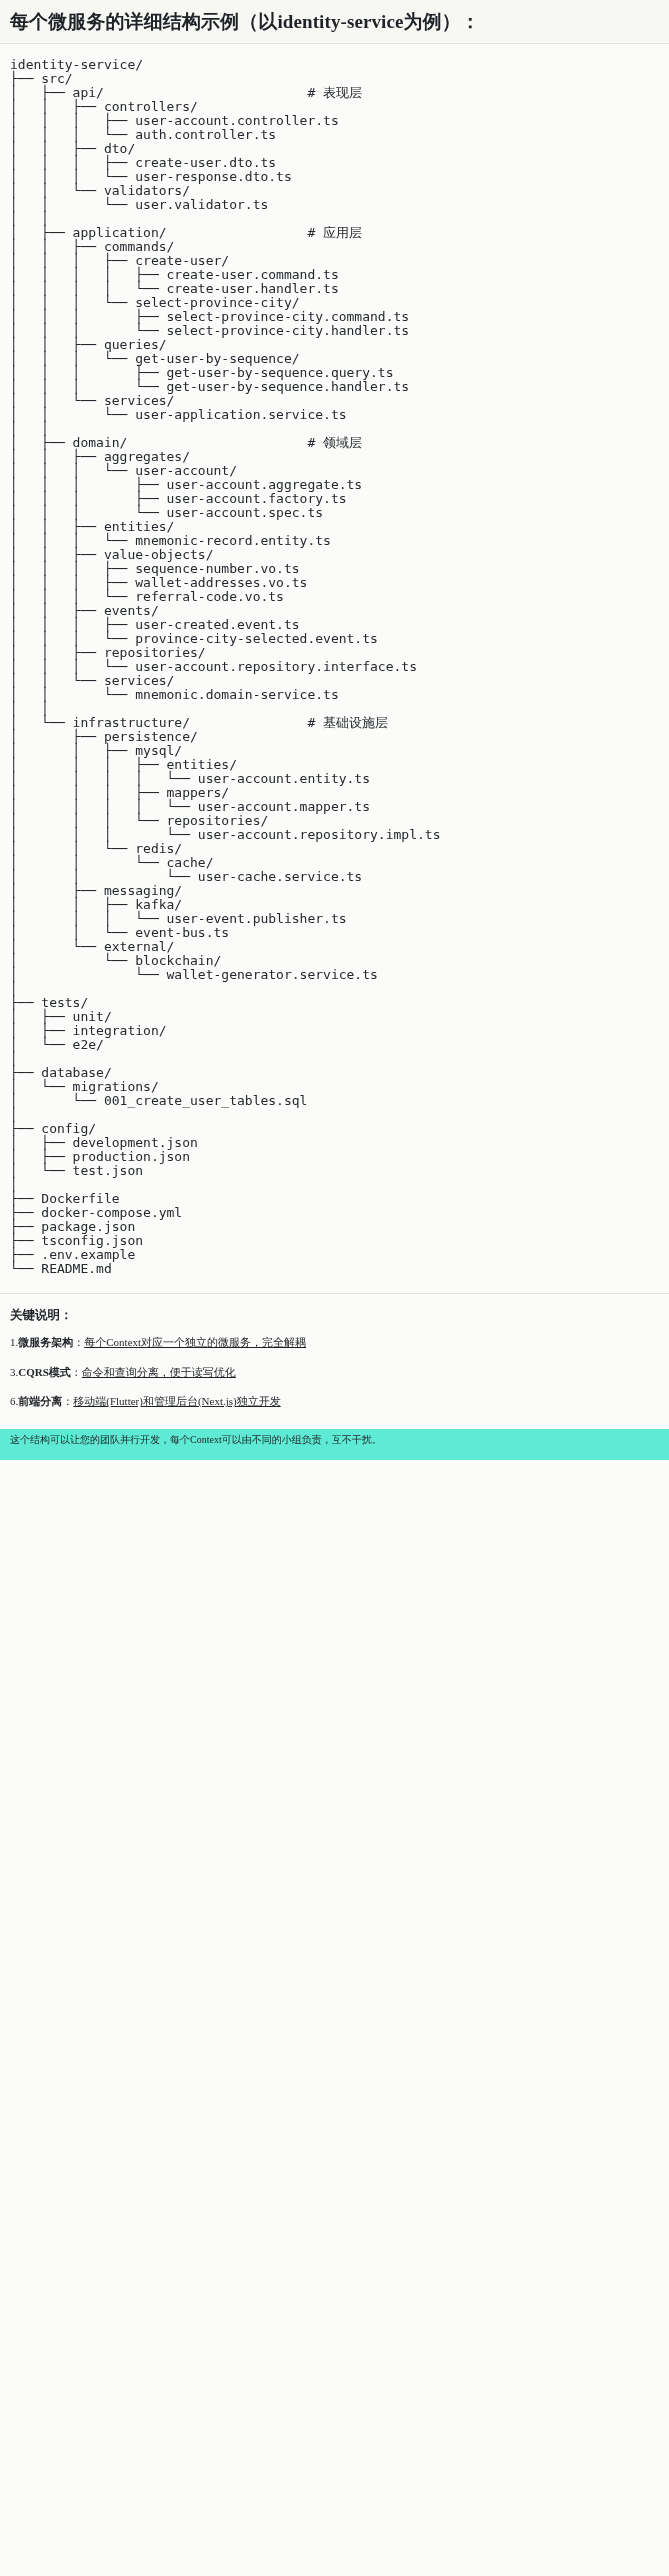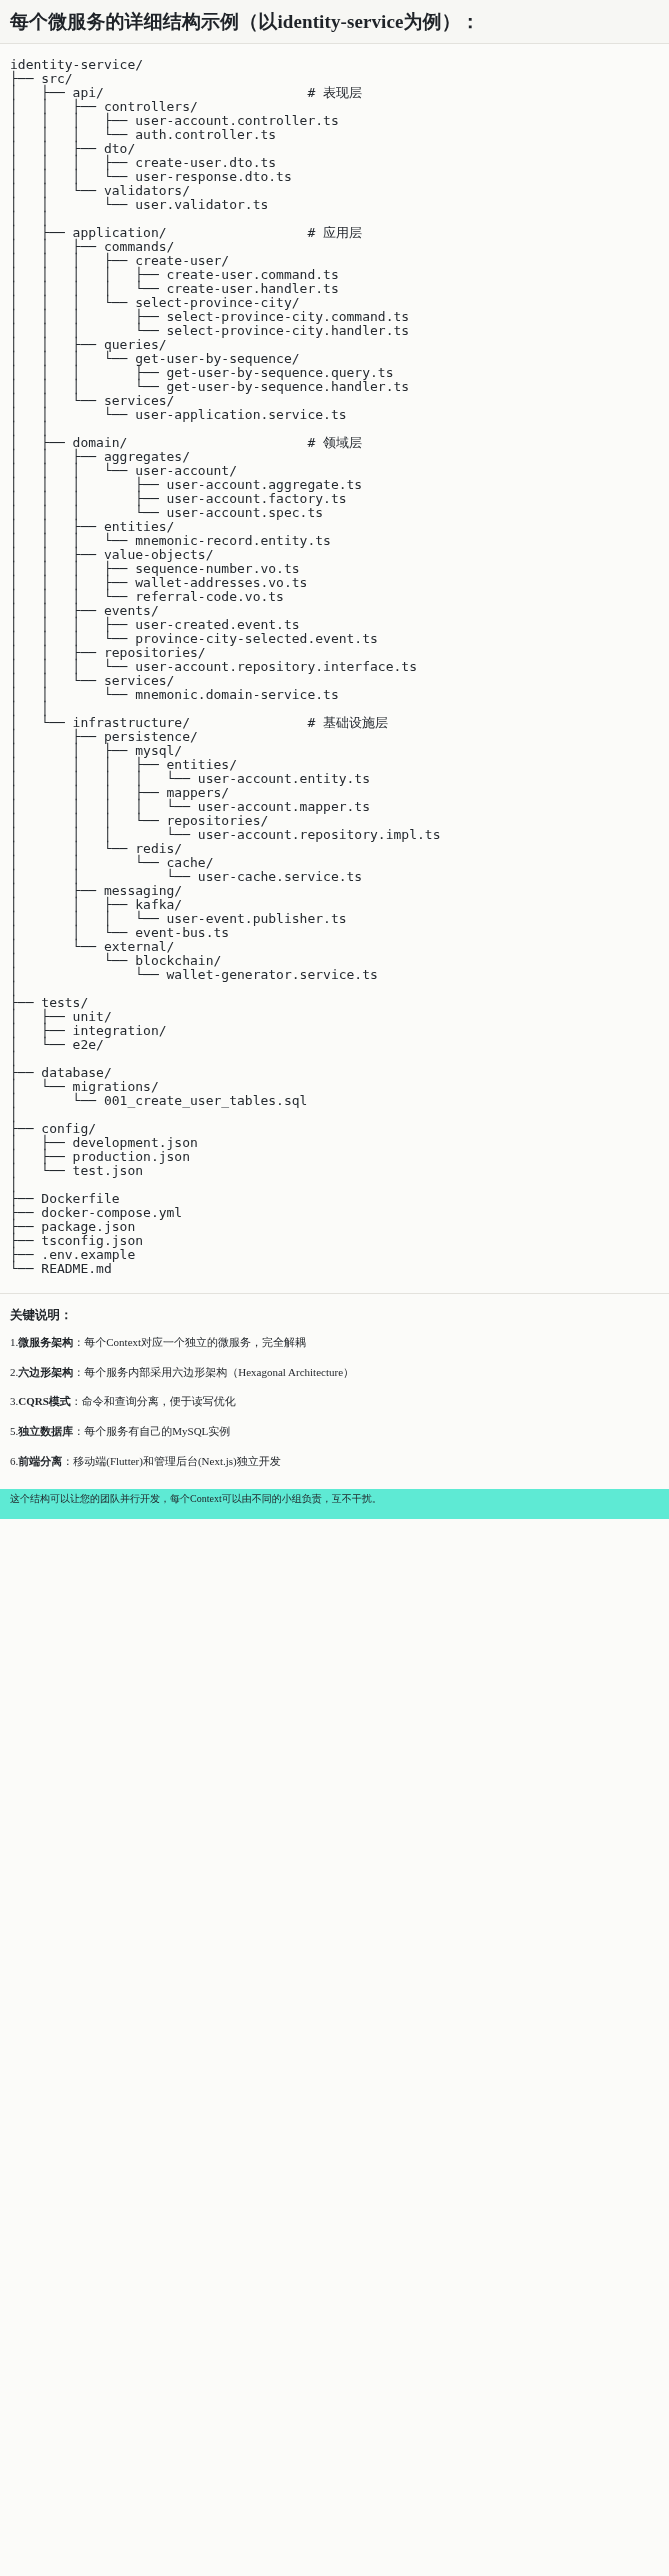--- a/index.html
+++ b/index.html
@@ -69,21 +69,21 @@
     padding: 0;
   }
   ol.kp-list li {
     font-size: 11px;
     line-height: 1.45;
     margin: 0 0 13.8px 0;
   }
   ol.kp-list li .num { font-weight: normal; }
   ol.kp-list li .term { font-weight: bold; }
   ol.kp-list li .sep  { font-weight: normal; }
-  ol.kp-list li .desc { font-weight: normal; }
+  ol.kp-list li .desc { font-weight: normal; text-decoration: underline; }
 
   .closing {
     padding: 3.8px 10px 12.5px 10px;
     font-size: 10px;
     line-height: 1.45;
     background: #5eead4;
   }
 </style>
 </head>
 <body>
@@ -181,23 +181,21 @@
 ├── package.json
 ├── tsconfig.json
 ├── .env.example
 └── README.md</pre>
   </div>
 
   <div class="keypoints">
     <h2>关键说明：</h2>
     <ol class="kp-list" id="kp-list">
         <li><span class="num">1.</span><span class="term">微服务架构</span><span class="sep">：</span><span class="desc">每个Context对应一个独立的微服务，完全解耦</span></li>
-        <li><span class="num">2.</span><span class="term">六边形架构</span><span class="sep">：</span><span class="desc">每个服务内部采用六边形架构（Hexagonal Architecture）</span></li>
         <li><span class="num">3.</span><span class="term">CQRS模式</span><span class="sep">：</span><span class="desc">命令和查询分离，便于读写优化</span></li>
-        <li><span class="num">5.</span><span class="term">独立数据库</span><span class="sep">：</span><span class="desc">每个服务有自己的MySQL实例</span></li>
         <li><span class="num">6.</span><span class="term">前端分离</span><span class="sep">：</span><span class="desc">移动端(Flutter)和管理后台(Next.js)独立开发</span></li>
       </ol>
   </div>
 
   <div class="closing">这个结构可以让您的团队并行开发，每个Context可以由不同的小组负责，互不干扰。</div>
 
 </div>
 
 
 </body></html>

